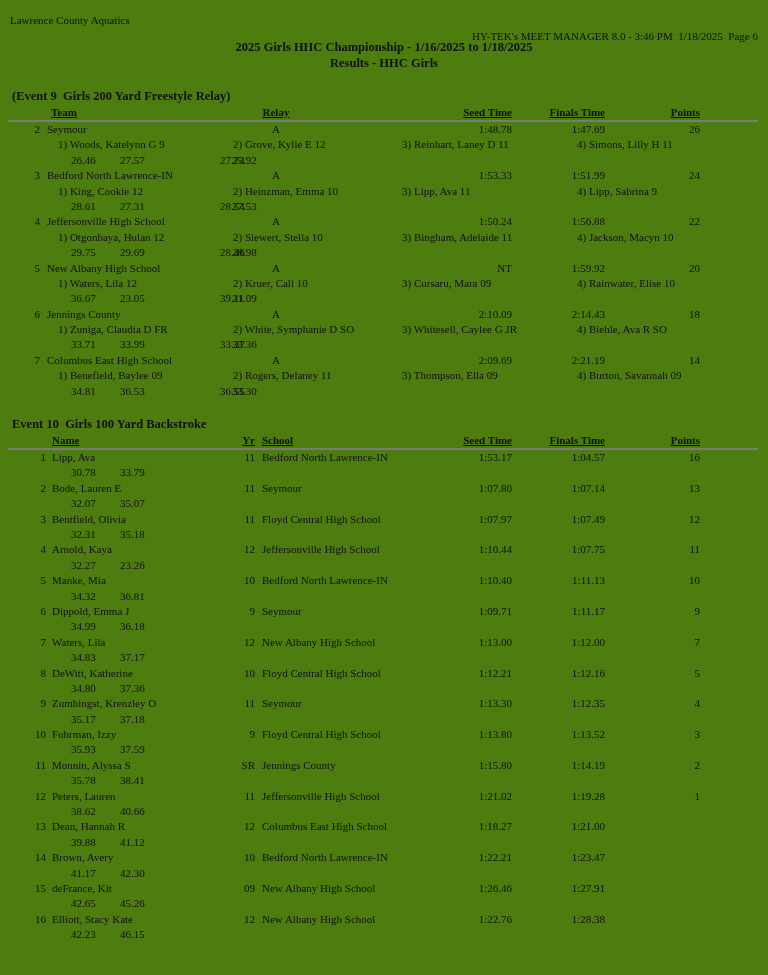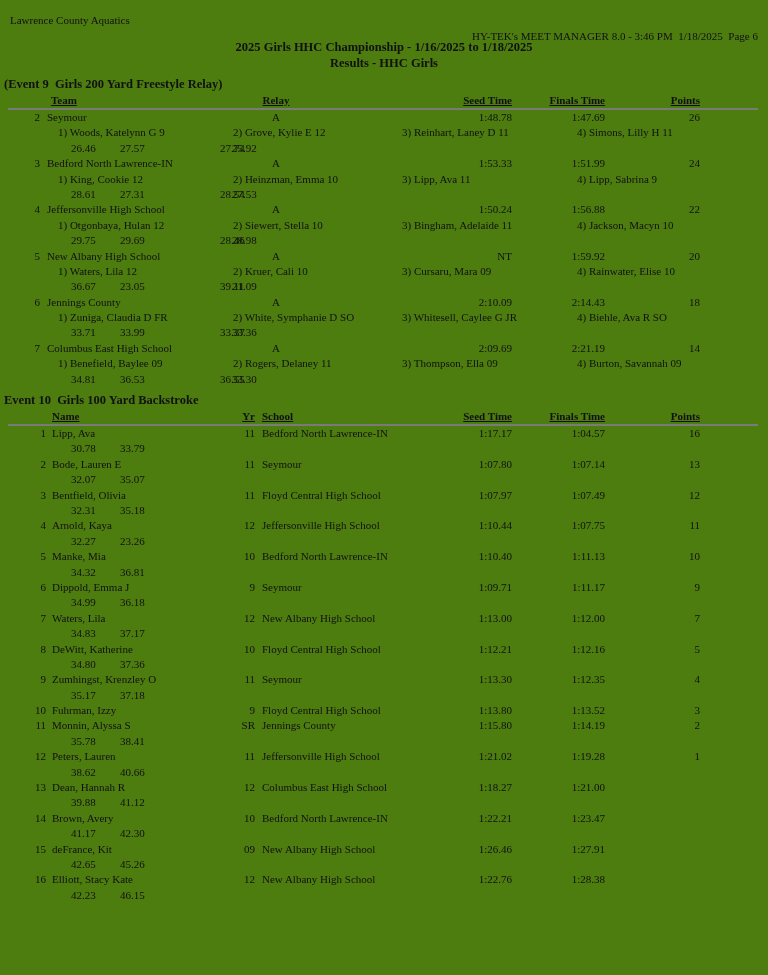--- a/index.html
+++ b/index.html
@@ -23,21 +23,21 @@
     text-align:center;font-weight:bold;font-size:12.5px;
     height:16px;line-height:16px;margin-top:12px;white-space:pre;
   }
   .subtitle{
     text-align:center;font-weight:bold;font-size:12.5px;
     height:16px;line-height:16px;white-space:pre;
   }
   .event-heading{
     font-weight:bold;font-size:12.5px;
     height:17px;line-height:17px;
-    padding-left:4px;margin-top:5px;white-space:pre;
+    padding-left:12px;margin-top:17px;white-space:pre;
   }
   
   .cols{position:relative;height:17px;line-height:15px;font-weight:bold;}
   .cols::after{
     content:"";position:absolute;left:8px;right:10px;bottom:0;
     border-bottom:2px solid #7a7a7a;
   }
   .cols span{text-decoration:underline;}
   
   .line{position:relative;height:15.4px;line-height:15.4px;}
@@ -227,21 +227,21 @@
       <span class="c-finals">Finals Time</span>
       <span class="c-points">Points</span>
     </div>
     <div id="event10-rows">
   <div class="ind-entry">
     <div class="line">
       <span class="c-irank">1</span>
       <span class="c-iname">Lipp, Ava</span>
       <span class="c-iyr">11</span>
       <span class="c-ischool">Bedford North Lawrence-IN</span>
-      <span class="c-seed">1:17.17</span>
+      <span class="c-seed">1:53.17</span>
       <span class="c-finals">1:04.57</span>
       <span class="c-points">16</span>
     </div>
     <div class="line">
       <span class="c-isp1">30.78</span>
       <span class="c-isp2">33.79</span>
     </div>
   </div>
 
   <div class="ind-entry">
@@ -375,20 +375,24 @@
   <div class="ind-entry">
     <div class="line">
       <span class="c-irank">10</span>
       <span class="c-iname">Fuhrman, Izzy</span>
       <span class="c-iyr">9</span>
       <span class="c-ischool">Floyd Central High School</span>
       <span class="c-seed">1:13.80</span>
       <span class="c-finals">1:13.52</span>
       <span class="c-points">3</span>
     </div>
+    <div class="line">
+      <span class="c-isp1">35.93</span>
+      <span class="c-isp2">37.59</span>
+    </div>
   </div>
 
   <div class="ind-entry">
     <div class="line">
       <span class="c-irank">11</span>
       <span class="c-iname">Monnin, Alyssa S</span>
       <span class="c-iyr">SR</span>
       <span class="c-ischool">Jennings County</span>
       <span class="c-seed">1:15.80</span>
       <span class="c-finals">1:14.19</span>

